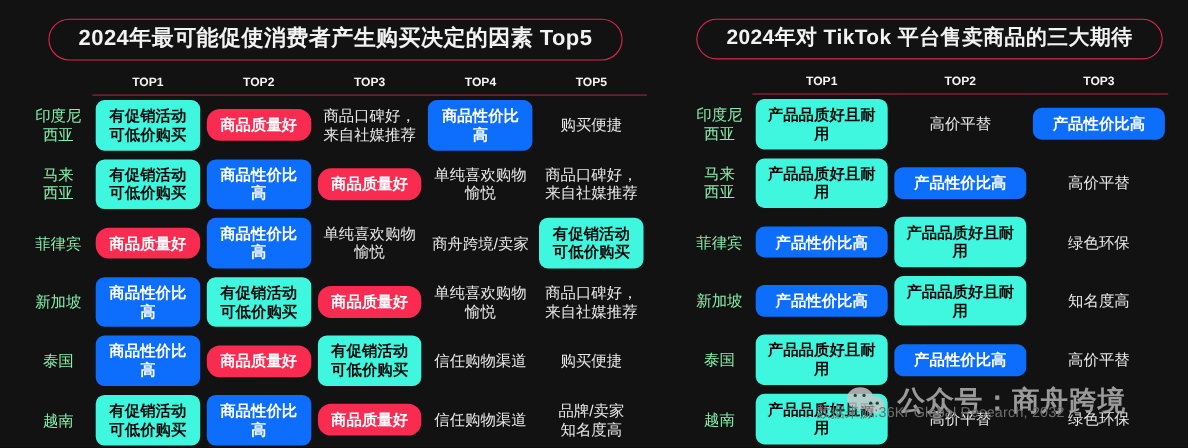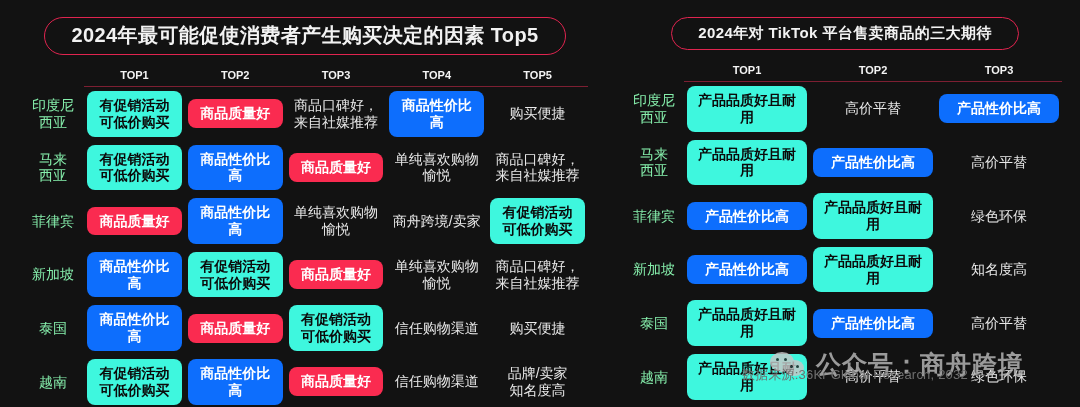--- a/index.html
+++ b/index.html
@@ -23,21 +23,21 @@
     border-radius:22px;
     color:#f2f2f2;
     font-size:20px;
     font-weight:700;
     letter-spacing:.4px;
     padding:7px 26px 9px 26px;
     white-space:nowrap;
     line-height:1;
     background:transparent;
   }
-  #panel-right .title-pill{font-size:15px;}
+  #panel-right .title-pill{font-size:19px;}
 
   
   table.grid{border-collapse:collapse;width:100%;table-layout:fixed;}
   table.grid th{
     color:#f4f4f4;font-size:11px;font-weight:700;
     padding:6px 0 5px 0;text-align:center;
     border-bottom:1.4px solid #7d1f32;
   }
   table.grid th.rowhead-col{border-bottom:none;}
   table.grid td{
@@ -57,21 +57,21 @@
     font-size:14px;
     padding:6px 7px;
     border-radius:8px;
     white-space:pre-line;
     min-width:0;
     box-sizing:border-box;
   }
   .cell.plain{background:transparent;color:#e9e9e9;padding:6px 2px;}
   .cell.cyan{background:#3ef7de;color:#0b0b0b;font-weight:600;}
   .cell.blue{background:#0d6efd;color:#ffffff;font-weight:600;}
-  .cell.pink{background:#fa2b50;color:#ffffff;font-weight:600;}
+  .cell.pink{background:#fa2b50;color:#ffffff;font-weight:600;border-radius:12px;}
 
   
   #table-left{margin:8px 22px 0 22px;width:566px;}
   #table-left col.c0{width:62px;}
   #table-left col.cn{width:100.8px;}
   #table-left td .cell{width:100%;}
   #table-left td .cell.plain{width:auto;max-width:100%;}
 
   
   #table-right{margin:8px 18px 0 14px;width:438px;}

